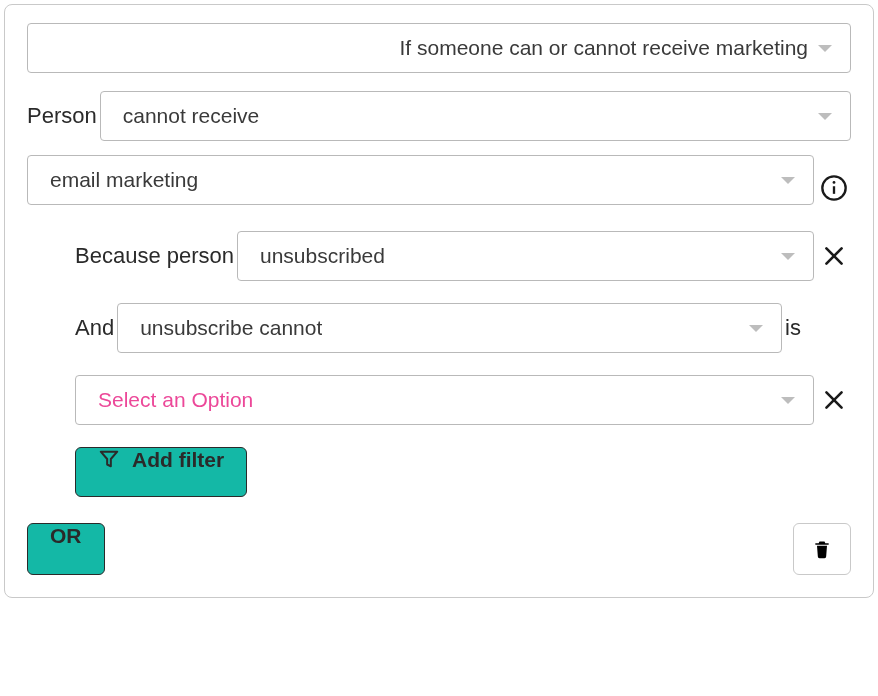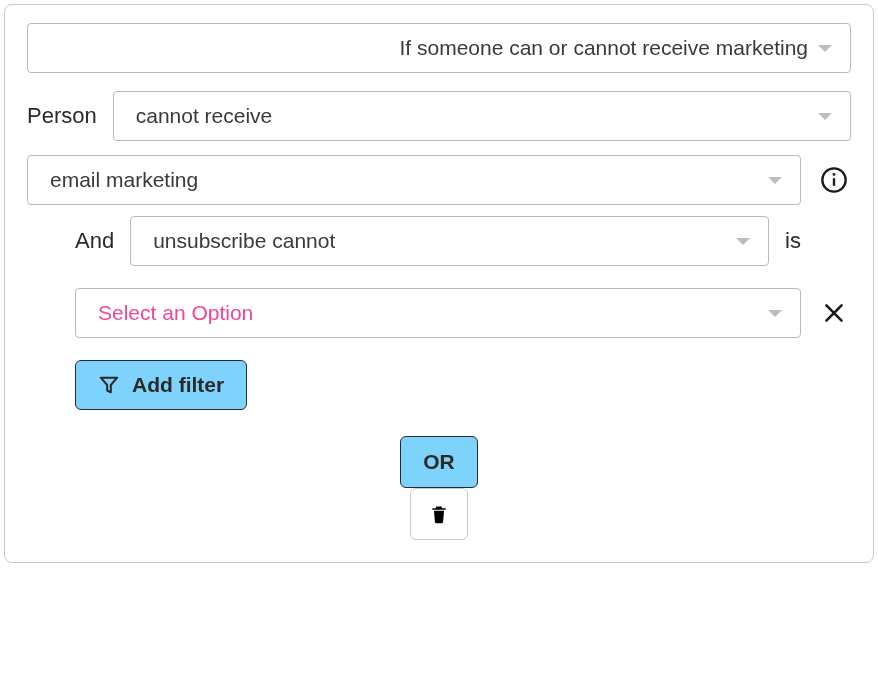--- a/index.html
+++ b/index.html
@@ -42,21 +42,21 @@
       width: 0; height: 0;
       border-left: 7px solid transparent;
       border-right: 7px solid transparent;
       border-top: 7px solid #bdbdbd;
       margin-left: 10px;
       flex-shrink: 0;
     }
     .row {
       display: flex;
       align-items: center;
-      gap: 16px;
+      gap: 3px;
     }
     .label {
       font-size: 22px;
       font-weight: 500;
       color: #2a2a2a;
       white-space: nowrap;
     }
     .icon-btn {
       width: 34px; height: 34px;
       display: flex; align-items: center; justify-content: center;
@@ -65,25 +65,25 @@
       color: #1a1a1a;
     }
     .nested {
       padding-left: 48px;
       display: flex;
       flex-direction: column;
       gap: 22px;
     }
     .btn {
       display: inline-flex;
-      align-items: center;
+      align-items: flex-start;
       gap: 12px;
       border: 1.5px solid #2a2a2a;
       border-radius: 6px;
-      background: #7dd3fc;
+      background: #14b8a6;
       height: 50px;
       padding: 0 22px;
       font-size: 21px;
       font-weight: 600;
       cursor: pointer;
       color: #2a2a2a;
     }
     .btn-or {
       height: 52px;
       padding: 0 22px;
@@ -95,21 +95,20 @@
       border-radius: 6px;
       display: flex; align-items: center; justify-content: center;
       cursor: pointer;
       background: #fff;
     }
     .footer {
       display: flex;
       justify-content: space-between;
       align-items: center;
       margin-top: 26px;
-      flex-direction: column;
     }
     svg { display: block; }
   </style>
 </head>
 <body>
 
 <div class="card">
 
   <div class="select" style="margin-bottom:18px;justify-content:flex-end;">
     <span class="select-text">If someone can or cannot receive marketing</span>
@@ -117,36 +116,49 @@
   </div>
 
   <div class="row" style="margin-bottom:14px;">
     <span class="label">Person</span>
     <div class="select">
       <span class="select-text">cannot receive</span>
       <span class="caret"></span>
     </div>
   </div>
 
-  <div class="row" style="margin-bottom:11px;">
+  <div class="row" style="margin-bottom:26px;align-items:flex-end;">
     <div class="select">
       <span class="select-text">email marketing</span>
       <span class="caret"></span>
     </div>
     <span class="icon-btn">
       <svg width="28" height="28" viewBox="0 0 24 24" fill="none" stroke="currentColor" stroke-width="2">
         <circle cx="12" cy="12" r="10"></circle>
         <line x1="12" y1="10.5" x2="12" y2="17"></line>
         <circle cx="12" cy="7.2" r="1.2" fill="currentColor" stroke="none"></circle>
       </svg>
     </span>
   </div>
 
   <div class="nested">
 
+    <div class="row">
+      <span class="label">Because person</span>
+      <div class="select">
+        <span class="select-text">unsubscribed</span>
+        <span class="caret"></span>
+      </div>
+      <span class="icon-btn">
+        <svg width="26" height="26" viewBox="0 0 24 24" fill="none" stroke="currentColor" stroke-width="2.4" stroke-linecap="round">
+          <line x1="5" y1="5" x2="19" y2="19"></line>
+            <line x1="19" y1="5" x2="5" y2="19"></line>
+        </svg>
+      </span>
+    </div>
 
     <div class="row" style="padding-right:50px;">
       <span class="label">And</span>
       <div class="select">
         <span class="select-text">unsubscribe cannot</span>
         <span class="caret"></span>
       </div>
       <span class="label">is</span>
     </div>
 

